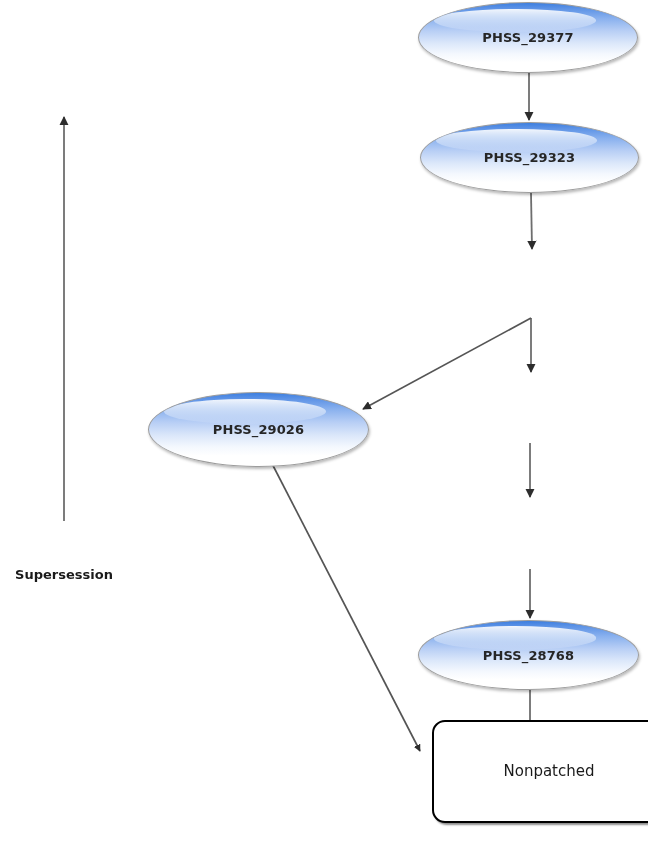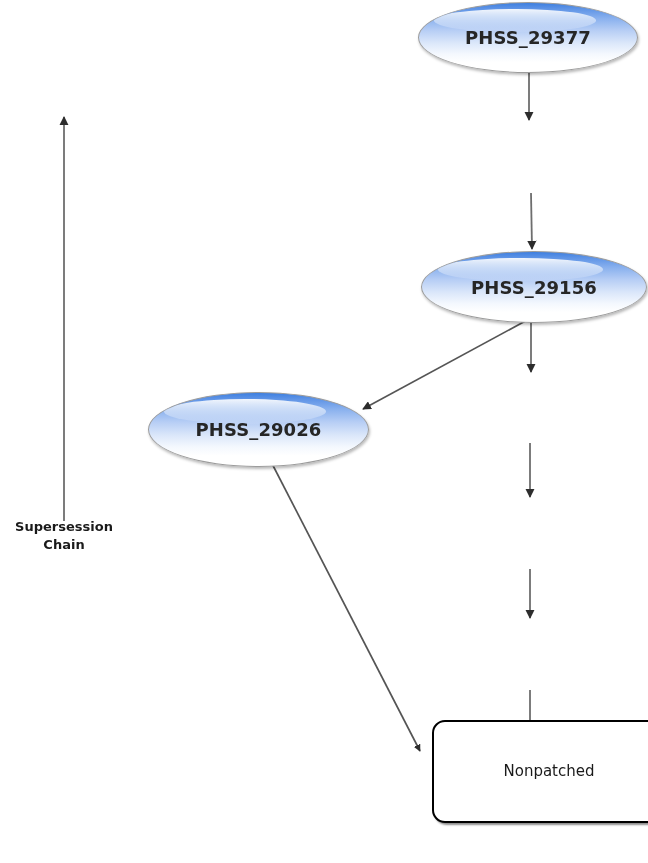--- a/index.html
+++ b/index.html
@@ -53,21 +53,21 @@
     top: 8%;
     width: 74%;
     height: 34%;
     border-radius: 50%;
     background: linear-gradient(to bottom, rgba(255,255,255,0.92), rgba(255,255,255,0.05));
     pointer-events: none;
   }
   .node-label {
     position: relative;
     z-index: 2;
-    font-size: 18px;
+    font-size: 13px;
     font-weight: bold;
     color: #262626;
     letter-spacing: 0.1px;
     white-space: nowrap;
   }
   .node-box {
     position: absolute;
     border: 2px solid #000000;
     border-radius: 13px;
     background: #ffffff;
@@ -125,34 +125,36 @@
 
     <line x1="530" y1="690" x2="530" y2="745" stroke="#6e6e6e" stroke-width="1.8" marker-end="url(#arrow)"></line>
 
     <line x1="265" y1="450" x2="420" y2="751" stroke="#555555" stroke-width="1.7" marker-end="url(#arrow-sm)"></line>
   </svg>
 
   <div class="node-ellipse" style="left:418px; top:2px; width:220px; height:71px;">
     <span class="node-label">PHSS_29377</span>
   </div>
 
+  <div class="node-ellipse" style="left:420px; top:122px; width:219px; height:71px;">
+    <span class="node-label">PHSS_29323</span>
+  </div>
 
-  <div class="node-ellipse" style="left:421px; top:251px; width:226px; height:72px;">
-    <span class="node-label">PHSS_29156</span>
-  </div>
 
   <div class="node-ellipse" style="left:148px; top:392px; width:221px; height:75px;">
     <span class="node-label">PHSS_29026</span>
   </div>
 
 
 
+  <div class="node-ellipse" style="left:418px; top:620px; width:221px; height:70px;">
+    <span class="node-label">PHSS_28768</span>
+  </div>
 
   <div class="node-box" style="left:432px; top:720px; width:234px; height:103px;">
     <span class="box-line">Nonpatched</span>
   </div>
 
-  <div class="axis-caption" style="left:0px; top:518px; width:128px;">
+  <div class="axis-caption" style="left:0px; top:566px; width:128px;">
     <div>Supersession</div>
-    <div>Chain</div>
   </div>
 
 </div>
 
 </body></html>

